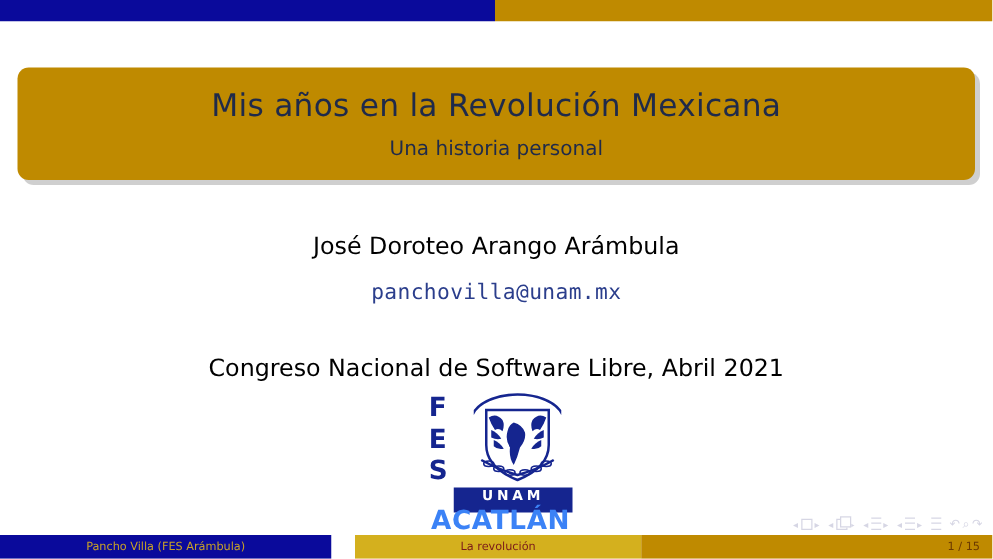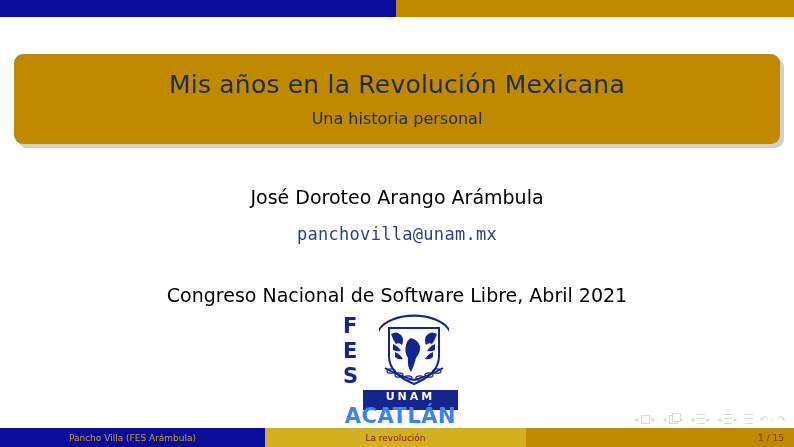--- a/index.html
+++ b/index.html
@@ -227,23 +227,24 @@
     justify-content: center;
     white-space: nowrap;
     overflow: hidden;
   }
   .foot-1 {
     width: 265px;
     background: #0a0a9b;
     color: #c9a227;
   }
   .foot-2 {
-    width: 261px;
+    width: 229px;
     background: #d4b01e;
     color: #7a1a1a;
+    margin-left: 19px;
   }
   .foot-3 {
     width: 186px;
     background: #b8860b;
     color: #6b3a00;
   }
   .foot-4 {
     flex: 1;
     background: #bf8a00;
     color: #6b3a00;

